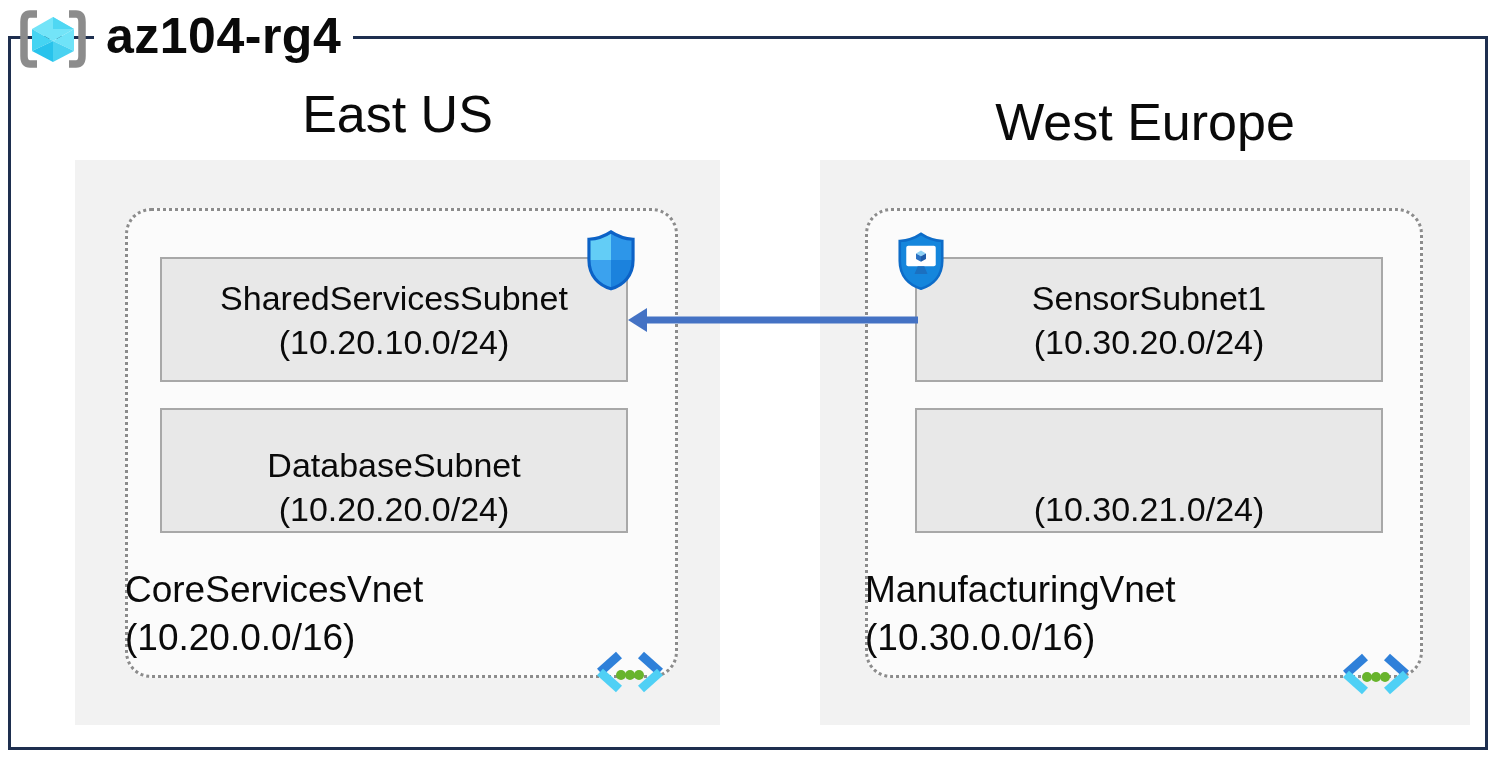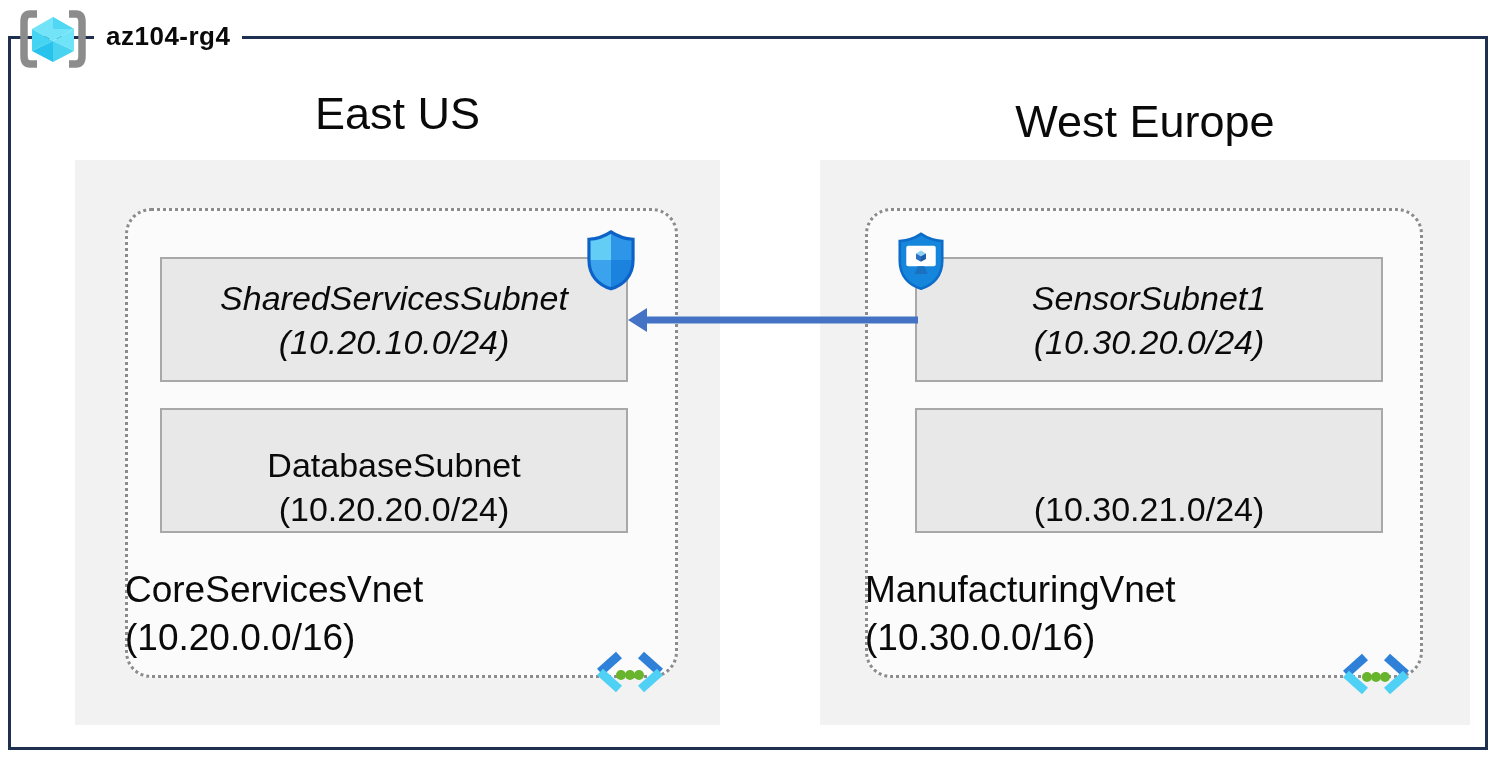--- a/index.html
+++ b/index.html
@@ -2,47 +2,47 @@
 <html><head>
 <meta charset="utf-8">
 <style>
   html,body{margin:0;padding:0;background:#ffffff;}
   body{font-family:"Liberation Sans", sans-serif; color:#111;}
   .canvas{position:relative;width:1496px;height:758px;background:#fff;overflow:hidden;}
 
   
   .rg-frame{position:absolute;left:8px;top:36px;right:8px;bottom:8px;border:3px solid #1e2f4f;z-index:1;}
   .rg-title{position:absolute;left:94px;top:12px;z-index:3;background:#fff;padding:0 12px;
-            font-size:26px;font-weight:bold;line-height:48px;color:#0a0a0a;letter-spacing:0.5px;}
+            font-size:50px;font-weight:bold;line-height:48px;color:#0a0a0a;letter-spacing:0.5px;}
   .rg-icon{position:absolute;left:14px;top:9px;z-index:4;}
 
   
   .region-label{position:absolute;top:88px;height:52px;line-height:52px;text-align:center;
-                font-size:45px;color:#0a0a0a;z-index:2;}
+                font-size:52px;color:#0a0a0a;z-index:2;}
   .region-label.east{left:75px;width:645px;}
   .region-label.west{left:820px;width:650px;margin-top:8px;}
 
   
   .region-box{position:absolute;top:160px;height:565px;background:#f2f2f2;z-index:1;}
   .region-box.east{left:75px;width:645px;}
   .region-box.west{left:820px;width:650px;}
 
   
   .vnet-box{position:absolute;top:208px;height:470px;border:3px dotted #8c8c8c;border-radius:26px;
             background:#fbfbfb;z-index:2;box-sizing:border-box;}
   .vnet-box.east{left:125px;width:553px;}
   .vnet-box.west{left:865px;width:558px;}
 
   
   .subnet{position:absolute;width:468px;height:125px;background:#e8e8e8;border:2px solid #a8a8a8;
           box-sizing:border-box;display:flex;flex-direction:column;align-items:center;justify-content:center;
           z-index:3;font-size:34px;line-height:44px;color:#0a0a0a;text-align:center;}
   .subnet.east{left:160px;}
   .subnet.west{left:915px;}
-  .subnet.row1{top:257px;font-style:italic;}
+  .subnet.row1{top:257px;}
   .subnet.row2{top:408px;justify-content:flex-end;}
 
   
   .vnet-label{position:absolute;top:566px;text-align:left;font-size:37px;line-height:48px;
               color:#0a0a0a;z-index:3;}
   .vnet-label.east{left:125px;width:553px;}
   .vnet-label.west{left:865px;width:558px;}
 
   
   .icon-abs{position:absolute;z-index:6;}

